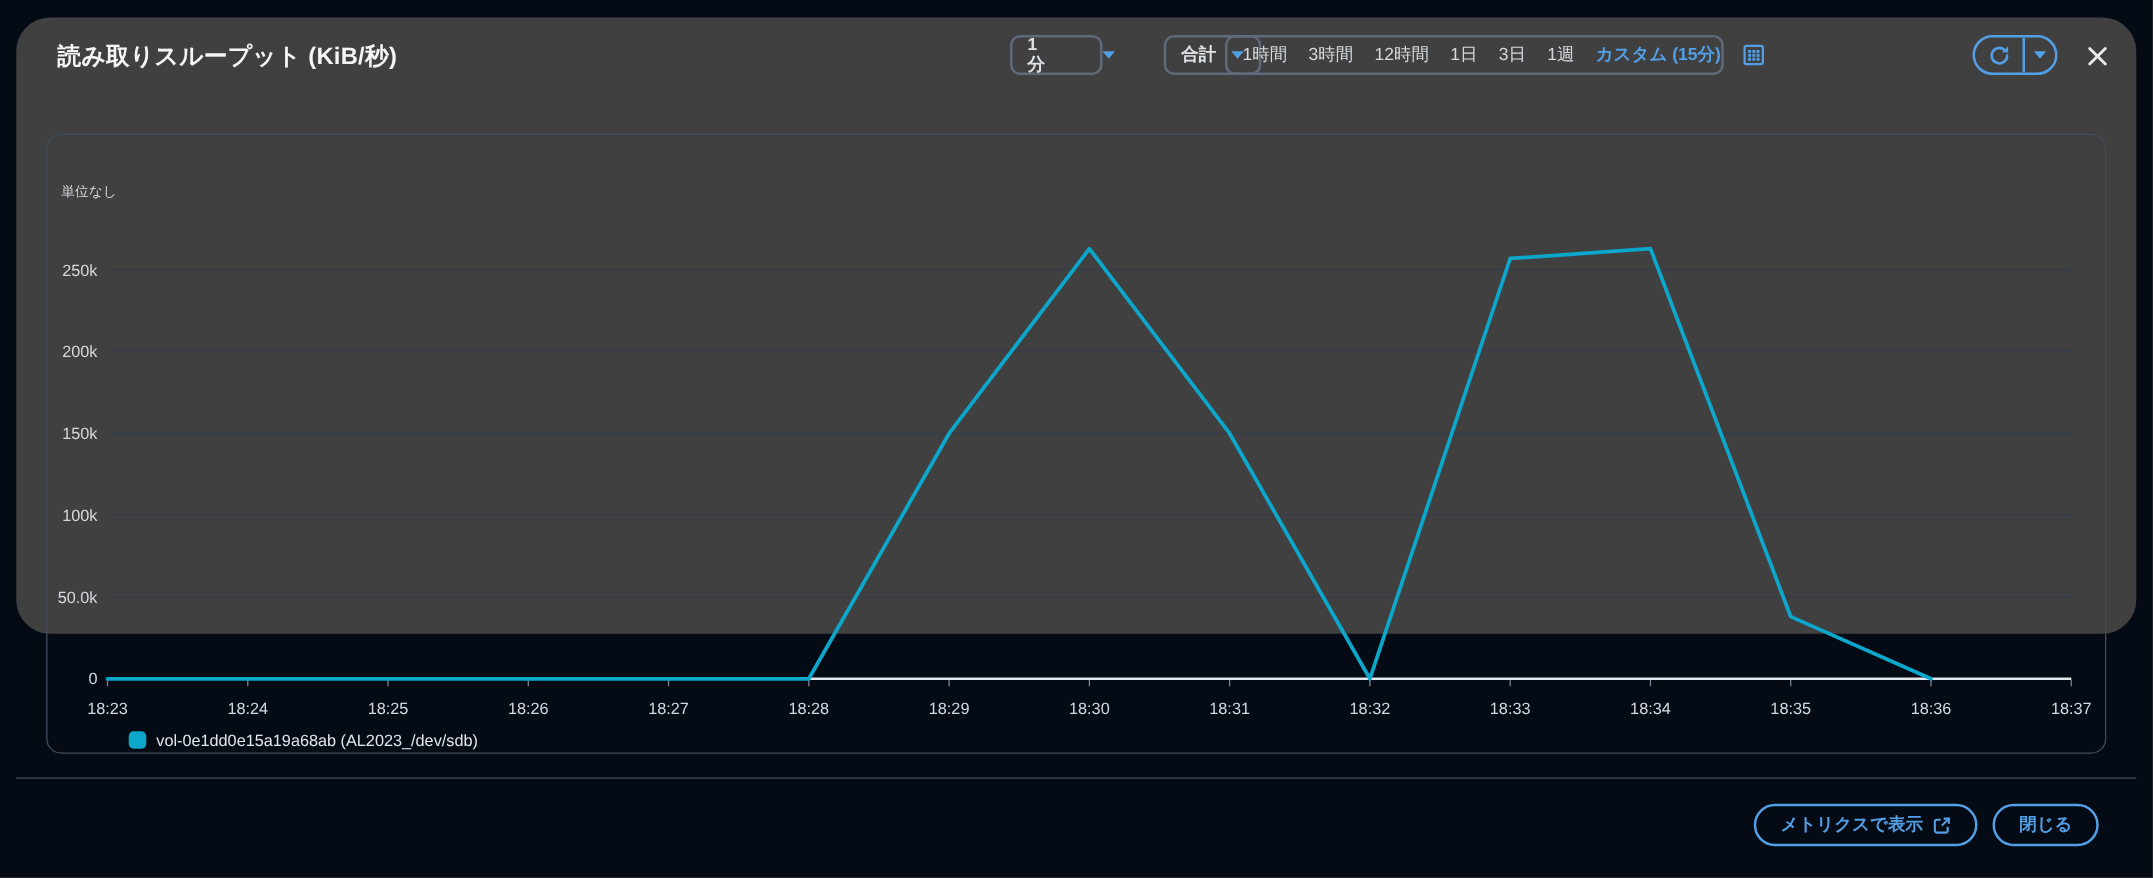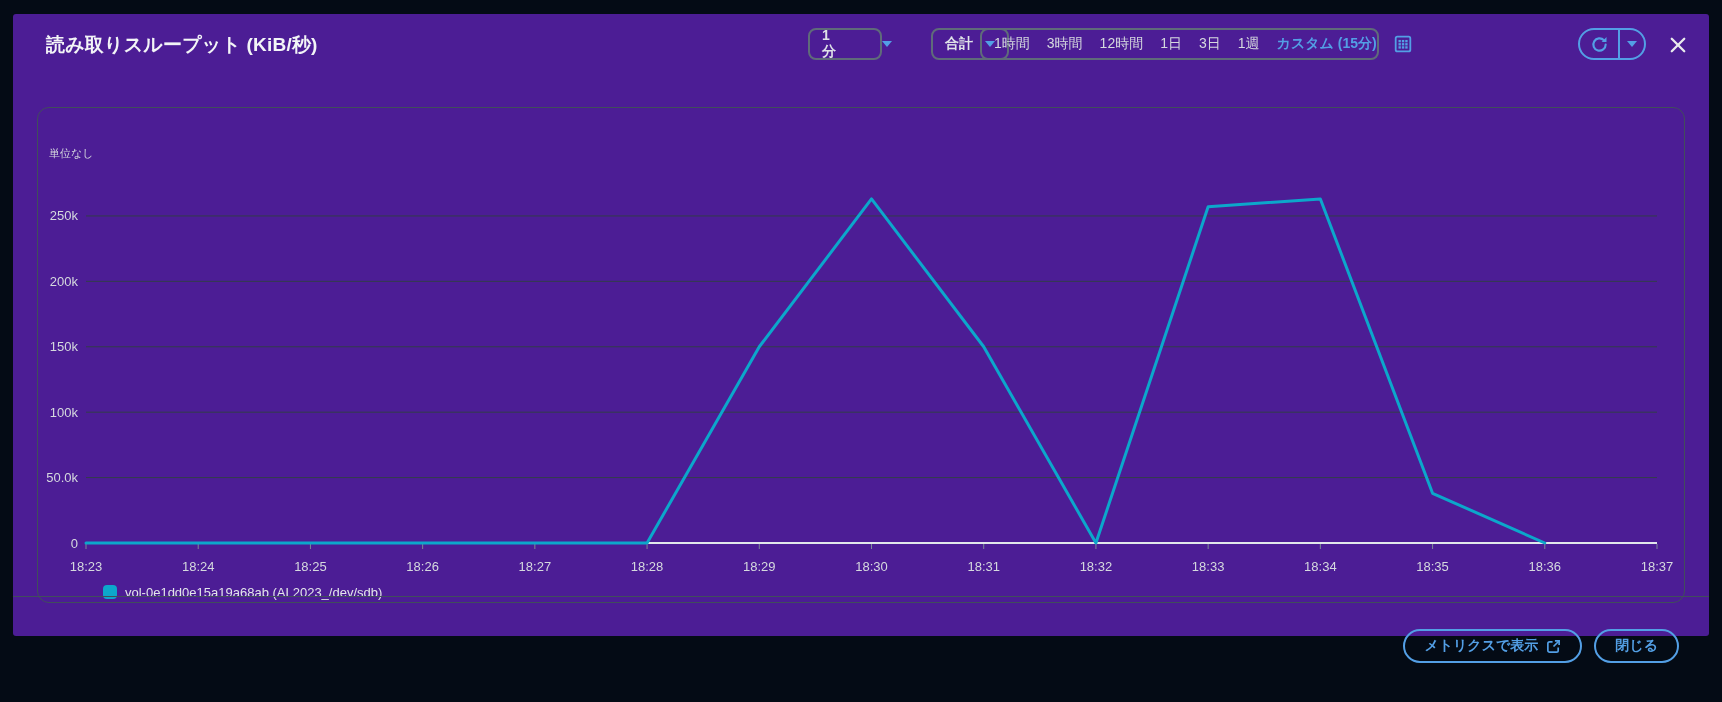--- a/index.html
+++ b/index.html
@@ -4,22 +4,22 @@
 <style>
   * { margin:0; padding:0; box-sizing:border-box; }
   html,body { width:1722px; height:702px; overflow:hidden; }
   body {
     background:#040b15;
     font-family:"Liberation Sans","DejaVu Sans",sans-serif;
     color:#e9ebed;
     position:relative;
   }
   .dialog {
-    position:absolute; left:13px; top:14px; width:1696px; height:622px;
-    background:#4c1d95; border-radius:3px;
+    position:absolute; left:13px; top:14px; width:1696px; height:493px;
+    background:#404040; border-radius:27px;
   }
   .dialog-title {
     position:absolute; left:33px; top:18px;
     font-size:19px; font-weight:700; color:#f3f5f7; letter-spacing:.2px;
   }
   
   .ctl {
     position:absolute; top:14px; height:32px;
     border:2px solid #5f6b7a; border-radius:8px;
     display:flex; align-items:center; justify-content:space-between;
@@ -53,23 +53,23 @@
     position:absolute; left:24px; top:93px; width:1648px; height:496px;
     border:1px solid #414d5c; border-radius:12px;
   }
   .unit-label { position:absolute; left:11px; top:38px; font-size:11px; color:#d5d9de; }
   #chart-svg { position:absolute; left:0; top:0; }
   .legend { position:absolute; left:38px; top:474px; display:flex; align-items:center; gap:8px; height:20px;padding-left:27px; }
   .legend-marker { width:14px; height:14px; border-radius:4px; }
   .legend-label { font-size:13px; color:#e3e6ea; }
   
   .footer {
-    position:absolute; left:0; top:582px; width:100%;
+    position:absolute; left:0; top:608px; width:100%;
     border-top:1px solid #414d5c;
-    display:flex; justify-content:flex-end; gap:12px; padding:32px 30px 0 0;
+    display:flex; justify-content:flex-end; gap:12px; padding:20px 30px 0 0;
   }
   .btn-outline {
     height:34px; border:2px solid #539fe5; border-radius:17px;
     background:transparent; color:#539fe5; font-weight:700; font-size:14px;
     display:flex; align-items:center; gap:8px; padding:0 19px; cursor:pointer;
     font-family:inherit;
   }
 </style>
 </head>
 <body>

